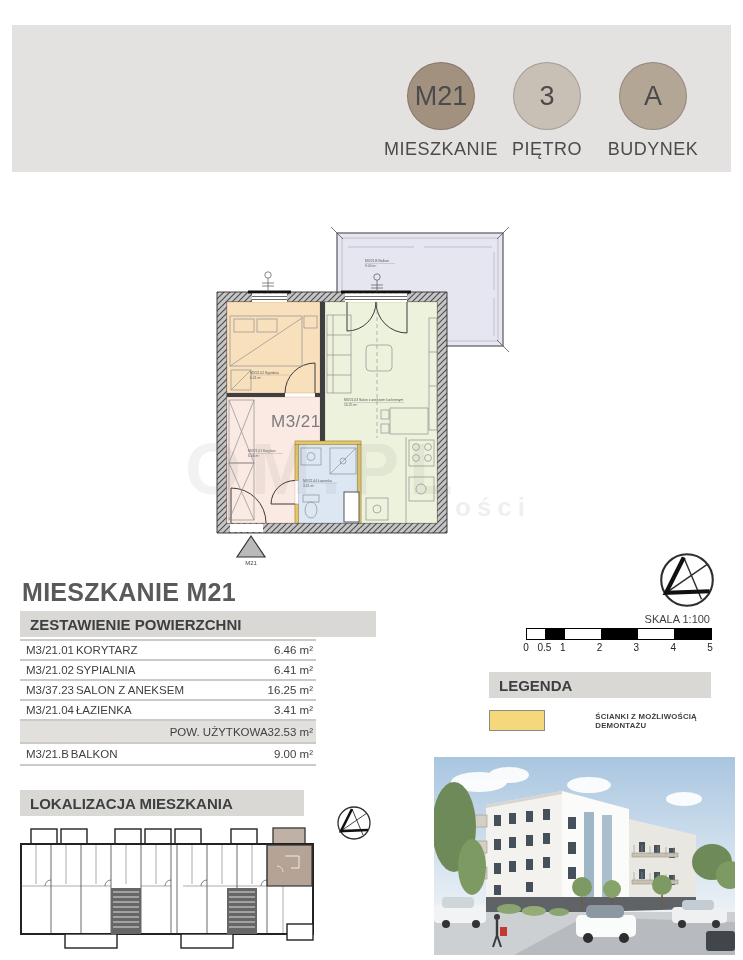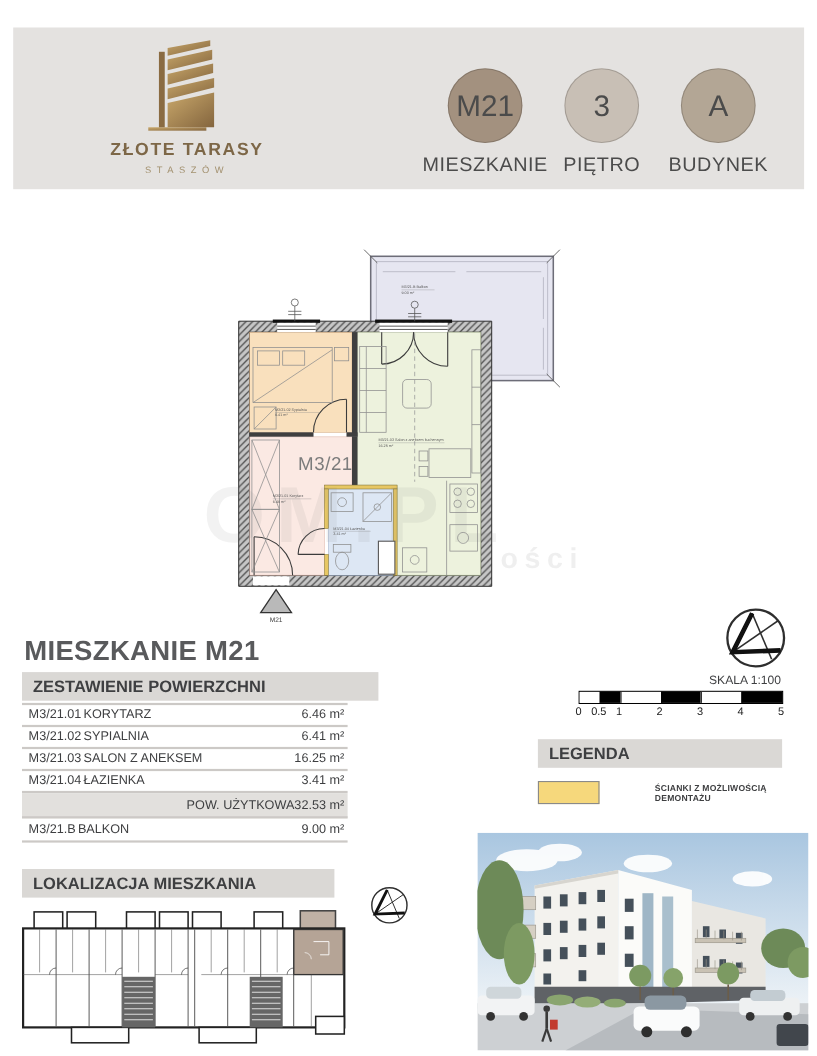--- a/index.html
+++ b/index.html
@@ -25,21 +25,21 @@
   .plan-svg{position:absolute;left:168px;top:226px;}
   .watermark1{position:absolute;left:185px;top:428px;font-size:72px;font-weight:bold;letter-spacing:10px;
               color:rgba(130,130,130,.10);white-space:nowrap;pointer-events:none;}
   .watermark2{position:absolute;left:455px;top:492px;font-size:26px;font-weight:bold;letter-spacing:6px;
               color:rgba(130,130,130,.13);pointer-events:none;}
 
   
   .page-title{position:absolute;left:22px;top:578px;font-size:25px;font-weight:bold;color:var(--title,#595a5c);letter-spacing:.3px;}
   .bar{position:absolute;height:26px;background:var(--bar_bg,#dad8d5);display:flex;align-items:center;
        padding-left:10px;font-size:15px;font-weight:bold;color:var(--bar_text,#3e3f41);box-sizing:border-box;}
-  .bar-areas{left:20px;top:611px;width:324px;}
+  .bar-areas{left:20px;top:611px;width:356px;}
   .bar-location{left:20px;top:790px;width:284px;}
   .bar-legend{left:489px;top:672px;width:222px;}
 
   
   .table{position:absolute;left:20px;top:639px;width:296px;border-top:2px solid #ccc9c6;}
   .row{display:flex;justify-content:space-between;align-items:center;height:20px;
        border-bottom:2px solid #ccc9c6;font-size:11.5px;padding:0 3px 0 6px;box-sizing:border-box;}
   .row .cell-name span:first-child{margin-right:2px;}
   .row-total{height:23px;background:var(--total_bg,#e2e0dd);justify-content:flex-end;}
   .row-balkon{height:22px;}
@@ -68,39 +68,20 @@
   .compass-small{position:absolute;left:336px;top:805px;}
   .location-svg{position:absolute;left:15px;top:826px;}
   .photo-svg{position:absolute;left:434px;top:757px;}
 </style>
 </head>
 <body>
 
 <div class="page">
 
   <div class="banner">
-    <div class="logo">
-      <svg width="120" height="88" viewBox="0 0 120 100">
-        <defs>
-          <linearGradient id="gold" x1="0" y1="0" x2="1" y2="1">
-            <stop offset="0" stop-color="#c9a86b"></stop>
-              <stop offset="1" stop-color="#84653e"></stop>
-          </linearGradient>
-        </defs>
-        <rect x="20" y="94" width="60" height="3.5" fill="url(#gold)"></rect>
-        <rect x="31" y="16" width="6" height="78" fill="#8a6b42"></rect>
-        <path d="M40,12 L84,4 L84,10 L40,20 Z" fill="url(#gold)"></path>
-        <path d="M40,24 L86,14 L86,24 L40,35 Z" fill="url(#gold)"></path>
-        <path d="M40,39 L87,28 L87,38 L40,50 Z" fill="url(#gold)"></path>
-        <path d="M40,54 L88,43 L88,53 L40,65 Z" fill="url(#gold)"></path>
-        <path d="M40,69 L88,58 L88,94 L40,94 Z" fill="url(#gold)"></path>
-      </svg>
-      <div class="logo-title">ZŁOTE TARASY</div>
-      <div class="logo-sub">STASZÓW</div>
-    </div>
     <div class="badges">
 
         <div class="badge">
           <div class="badge-circle">M21</div>
           <div class="badge-label">MIESZKANIE</div>
         </div>
 
         <div class="badge">
           <div class="badge-circle">3</div>
           <div class="badge-label">PIĘTRO</div>
@@ -283,21 +264,21 @@
           <span class="cell-name"><span>M3/21.01</span><span>KORYTARZ</span></span>
           <span class="cell-val">6.46 m²</span>
         </div>
 
         <div class="row">
           <span class="cell-name"><span>M3/21.02</span><span>SYPIALNIA</span></span>
           <span class="cell-val">6.41 m²</span>
         </div>
 
         <div class="row">
-          <span class="cell-name"><span>M3/21.03</span><span>SALON Z ANEKSEM</span></span>
+          <span class="cell-name"><span>M3/37.23</span><span>SALON Z ANEKSEM</span></span>
           <span class="cell-val">16.25 m²</span>
         </div>
 
         <div class="row">
           <span class="cell-name"><span>M3/21.04</span><span>ŁAZIENKA</span></span>
           <span class="cell-val">3.41 m²</span>
         </div>
       </div>
     <div class="row row-total">
       <span class="cell-name">POW. UŻYTKOWA</span>

